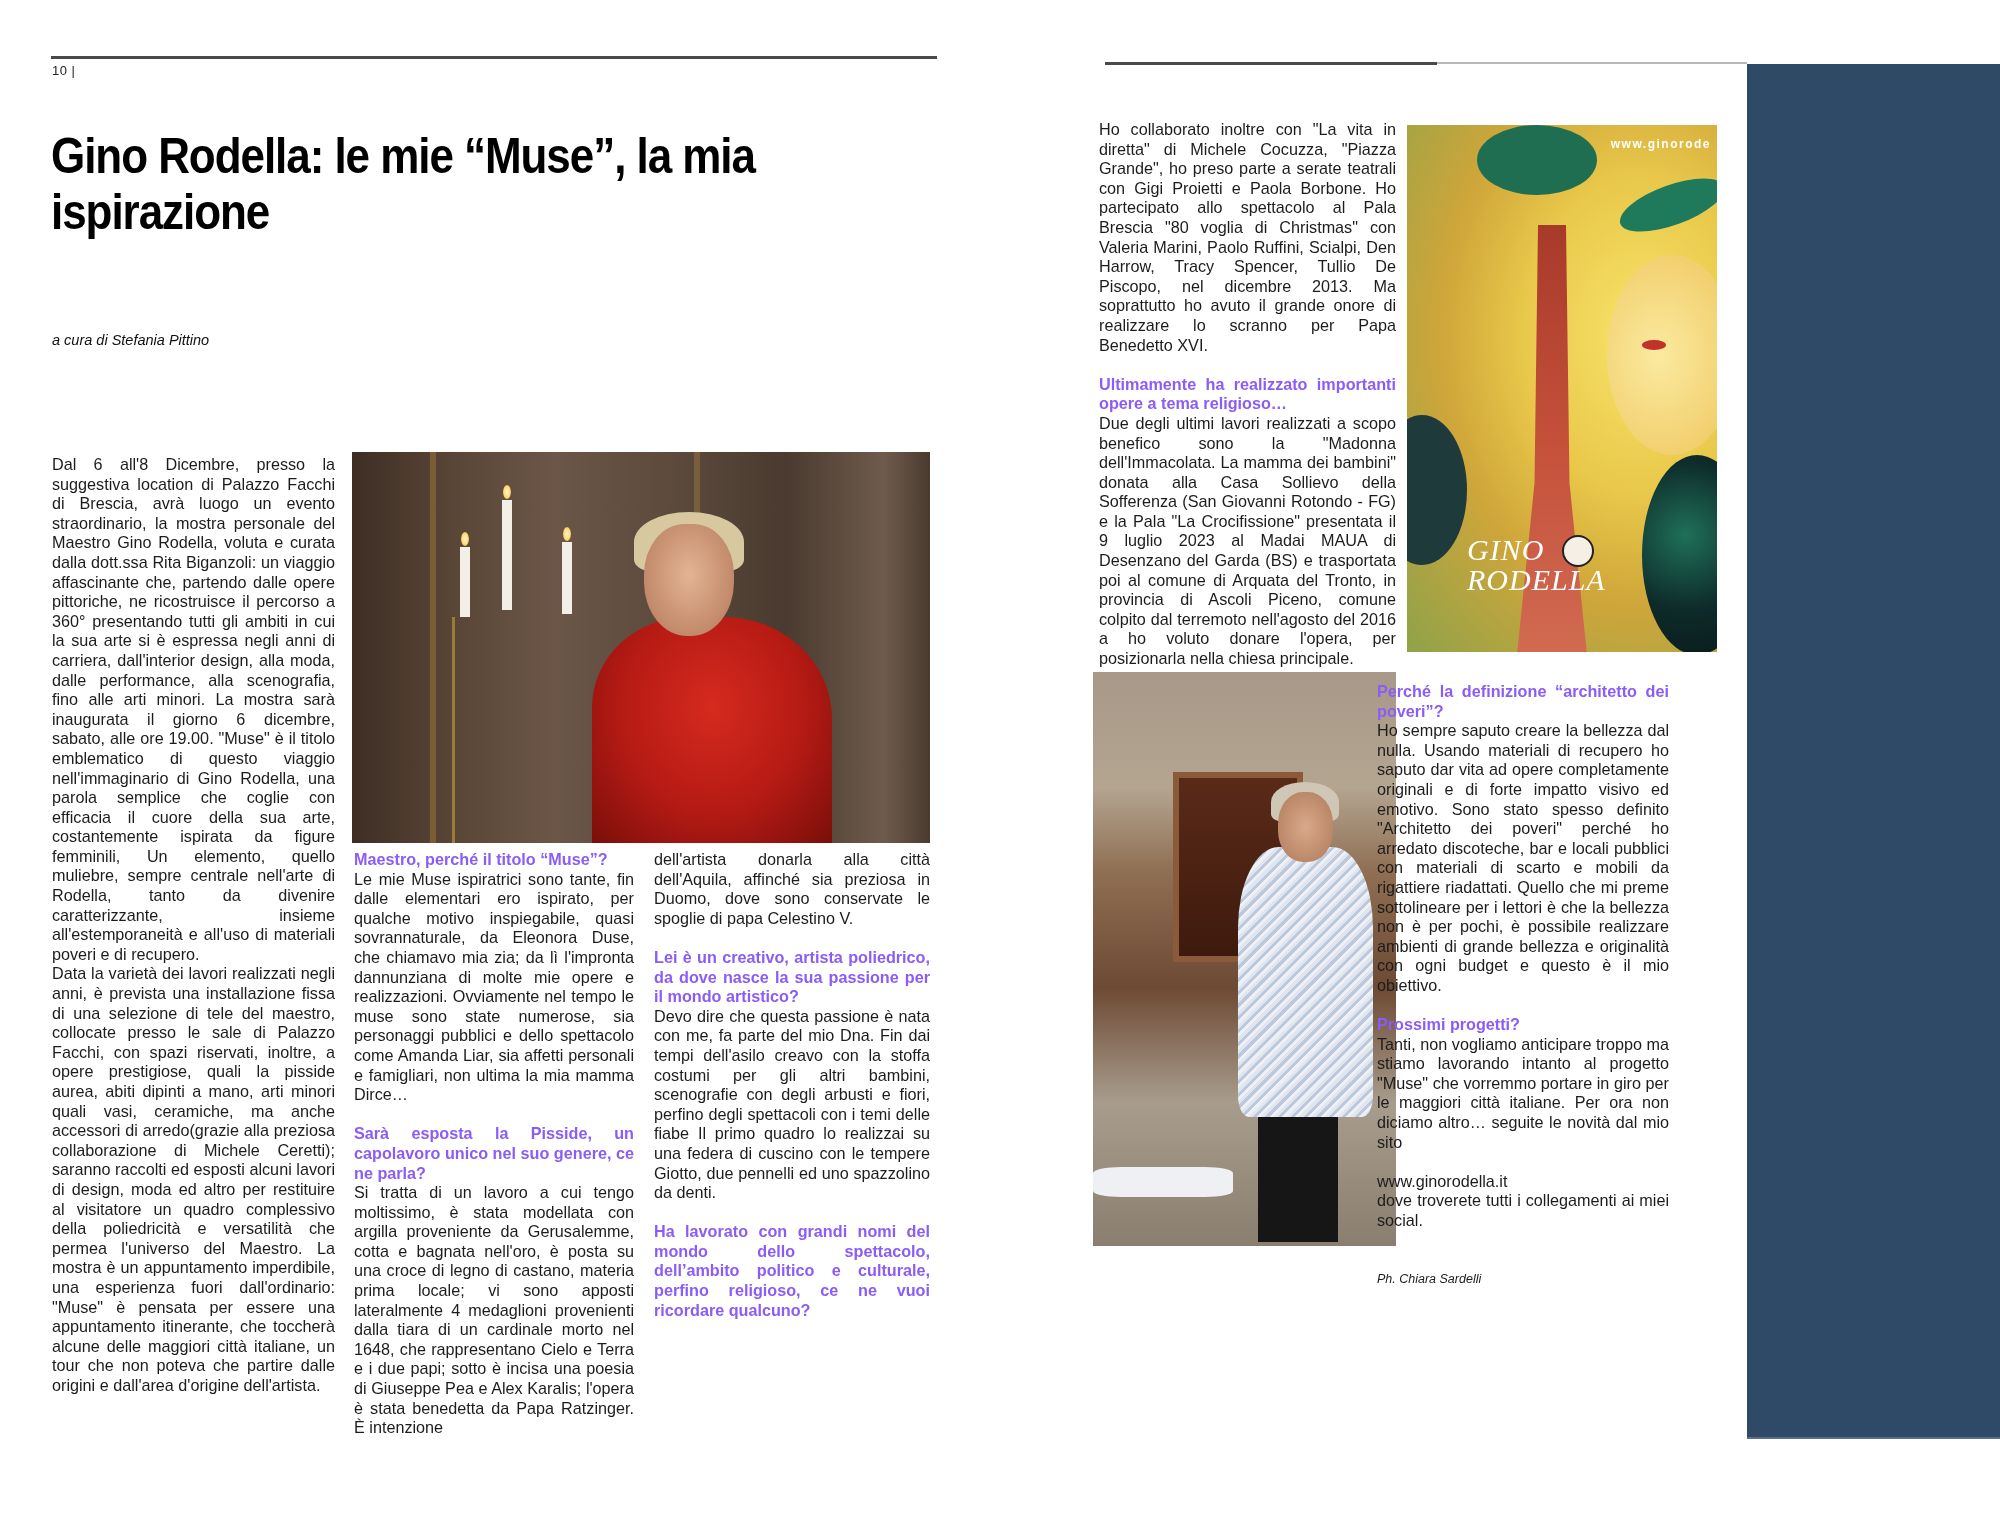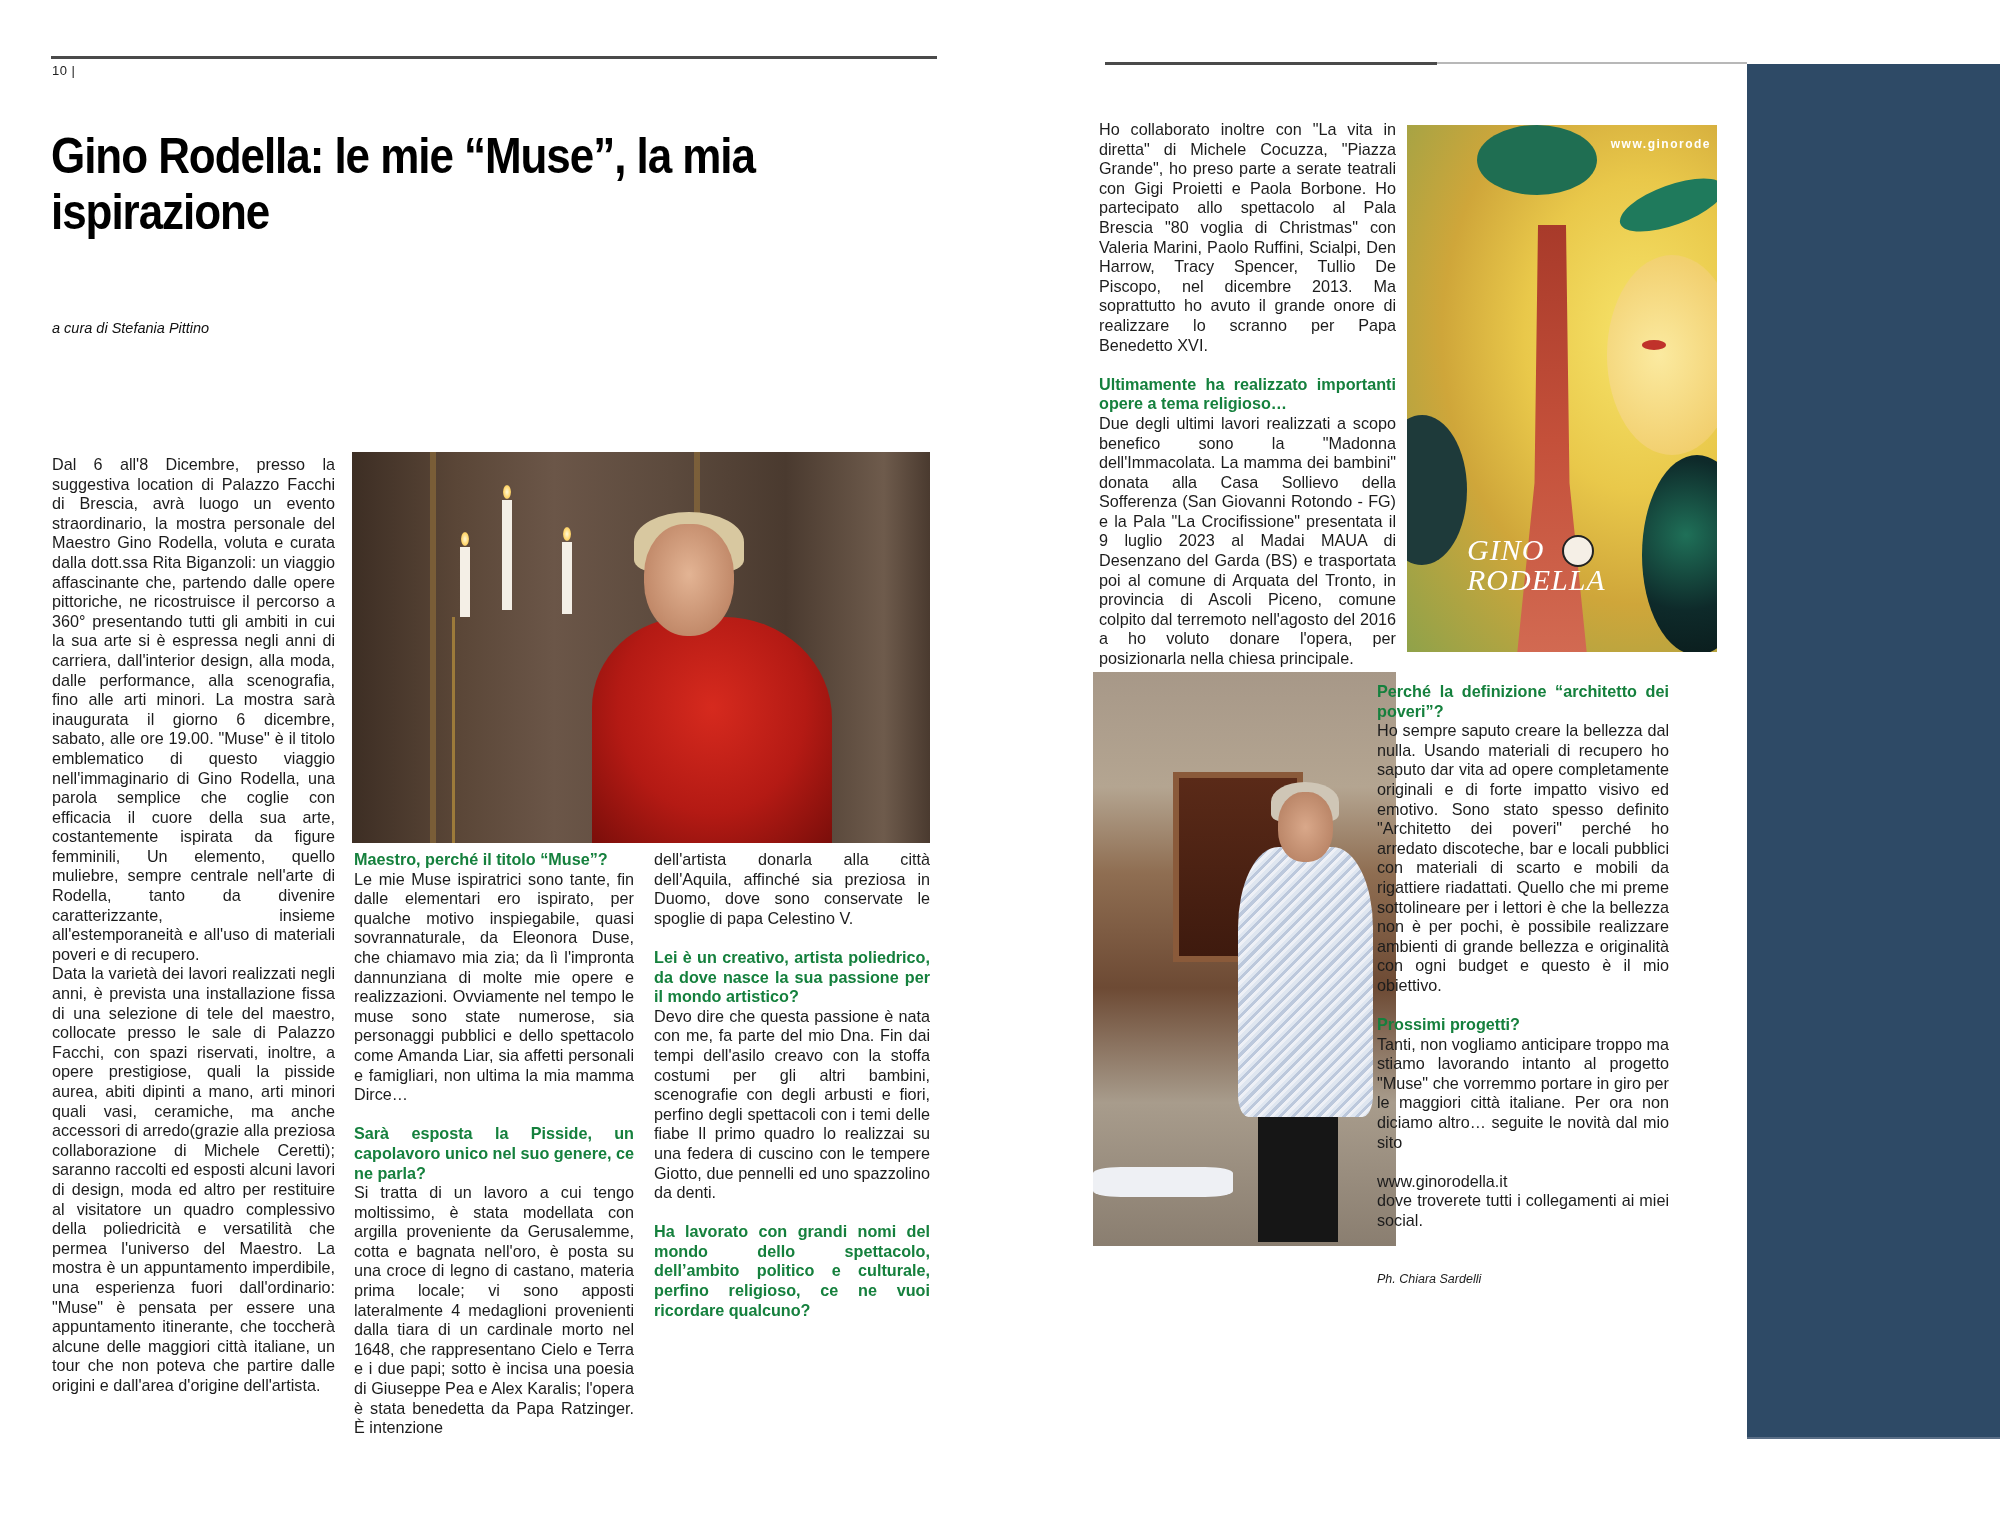--- a/index.html
+++ b/index.html
@@ -10,25 +10,25 @@
   .rule-left { left: 51px; top: 56px; width: 886px; }
   .rule-right { left: 1105px; top: 62px; width: 332px; }
   .rule-right-light { left: 1437px; top: 62px; width: 310px; height: 2px; background: #b8b8b8; }
 
   .page-num { position: absolute; left: 52px; top: 63px; font-size: 13px; font-weight: normal; letter-spacing: 0.5px; color: #222; }
 
   .title { position: absolute; left: 51px; top: 128px; width: 800px;
     font-family: "Liberation Sans", sans-serif; font-weight: bold; font-size: 50px;
     line-height: 56px; letter-spacing: -1.2px; color: #000; transform: scaleX(0.88); transform-origin: left top; }
 
-  .byline { position: absolute; left: 52px; top: 320px; font-size: 14.5px; font-style: italic; color: #111; }
+  .byline { position: absolute; left: 52px; top: 332px; font-size: 14.5px; font-style: italic; color: #111; }
 
   .col { position: absolute; font-size: 16.2px; line-height: 19.6px; text-align: justify; color: #1c1c1c; }
   .col p { margin: 0; }
-  .col .q { font-weight: bold; color: #15803d; }
+  .col .q { font-weight: bold; color: #8b5cf6; }
   .col .gap { height: 19.6px; }
 
   .col-1 { left: 52px; top: 455px; width: 283px; }
   .col-2 { left: 354px; top: 850px; width: 280px; }
   .col-3 { left: 654px; top: 850px; width: 276px; }
   .col-4 { left: 1099px; top: 120px; width: 297px; }
   .col-5 { left: 1377px; top: 682px; width: 292px; }
 
   .credit { font-style: italic; font-size: 12.5px; }
 

